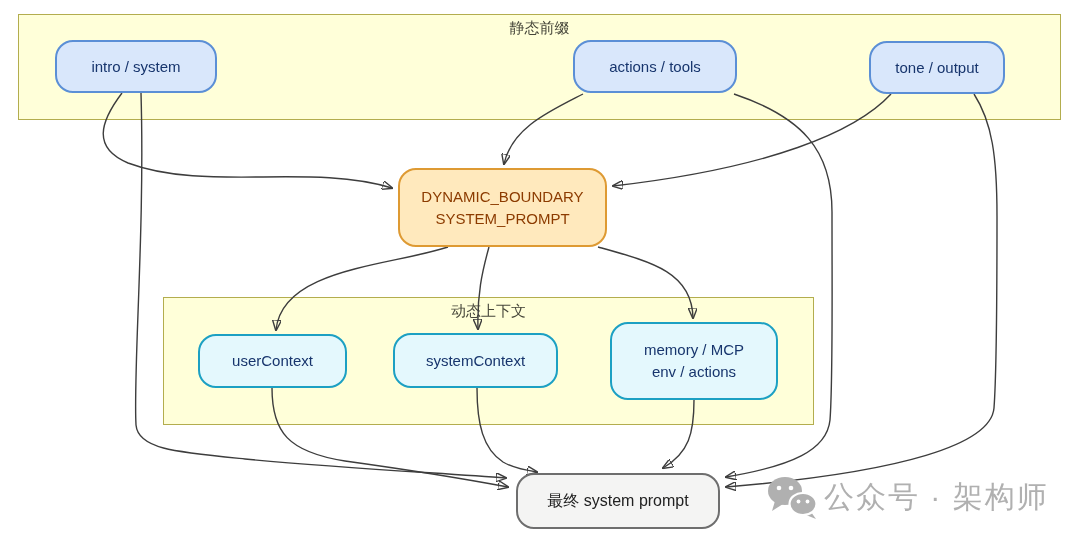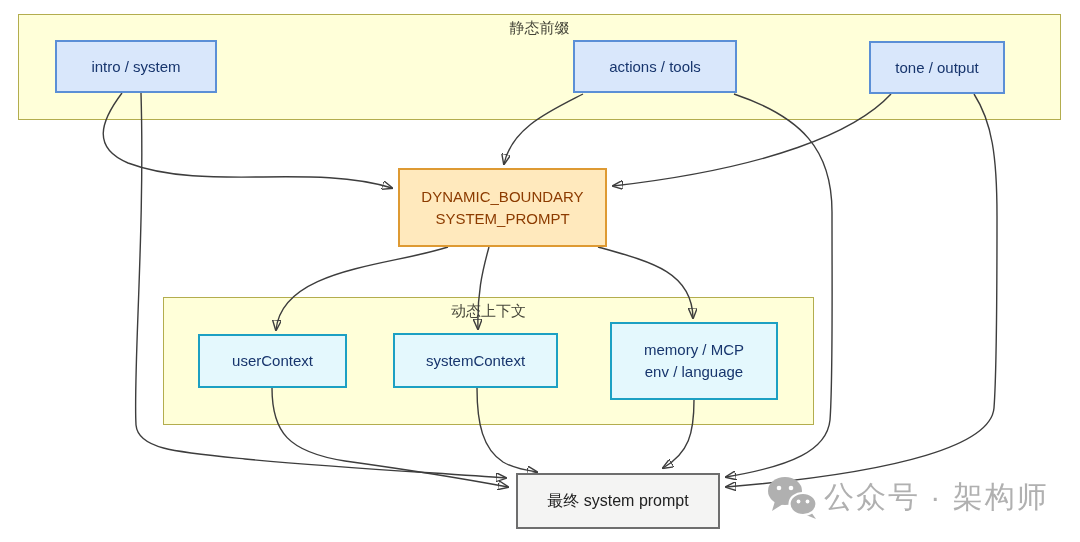--- a/index.html
+++ b/index.html
@@ -9,21 +9,21 @@
   }
   .group{
     position:absolute;border:1px solid #b3ad4e;background:#ffffd9;z-index:0;
   }
   .group-label{
     position:absolute;top:4px;left:0;right:0;text-align:center;
     font-size:15px;color:#46463a;z-index:1;
   }
   .node{
     position:absolute;display:flex;flex-direction:column;align-items:center;justify-content:center;
-    z-index:2;font-size:15px;line-height:1.45;text-align:center;box-sizing:border-box;
+    z-index:2;font-size:15px;line-height:1.45;text-align:center;box-sizing:border-box;border-radius:18px;
   }
   .node-blue{background:#d9e7fb;border:2px solid #5b8fd6;color:#17356d;}
   .node-cyan{background:#e4f8fd;border:2px solid #1ca0c3;color:#17356d;}
   .node-orange{background:#ffe9bd;border:2px solid #de9a33;color:#8c3b00;}
   .node-gray{background:#f4f4f3;border:2px solid #6e6e6e;color:#222222;font-size:16px;text-align:center;}
   #arrow-layer{position:absolute;left:0;top:0;z-index:1;pointer-events:none;}
   #arrow-layer path{fill:none;stroke:#3d3d3d;stroke-width:1.4;}
   .watermark{
     position:absolute;left:766px;top:474px;display:flex;align-items:center;gap:6px;
     z-index:3;color:#b0b0b0;
@@ -79,21 +79,21 @@
   </div>
 
   <div class="node node-cyan" style="left:198px;top:334px;width:149px;height:54px;">
     <span>userContext</span>
   </div>
   <div class="node node-cyan" style="left:393px;top:333px;width:165px;height:55px;">
     <span>systemContext</span>
   </div>
   <div class="node node-cyan" style="left:610px;top:322px;width:168px;height:78px;">
     <span>memory / MCP</span>
-    <span>env / language</span>
+    <span>env / actions</span>
   </div>
 
   <div class="node node-gray" style="left:516px;top:473px;width:204px;height:56px;">
     <span>最终 system prompt</span>
   </div>
 
   <div class="watermark">
     <svg width="52" height="46" viewBox="0 0 52 46">
       <g fill="#b0b0b0">
         <polygon points="9,27 6,37 17,30"></polygon>

